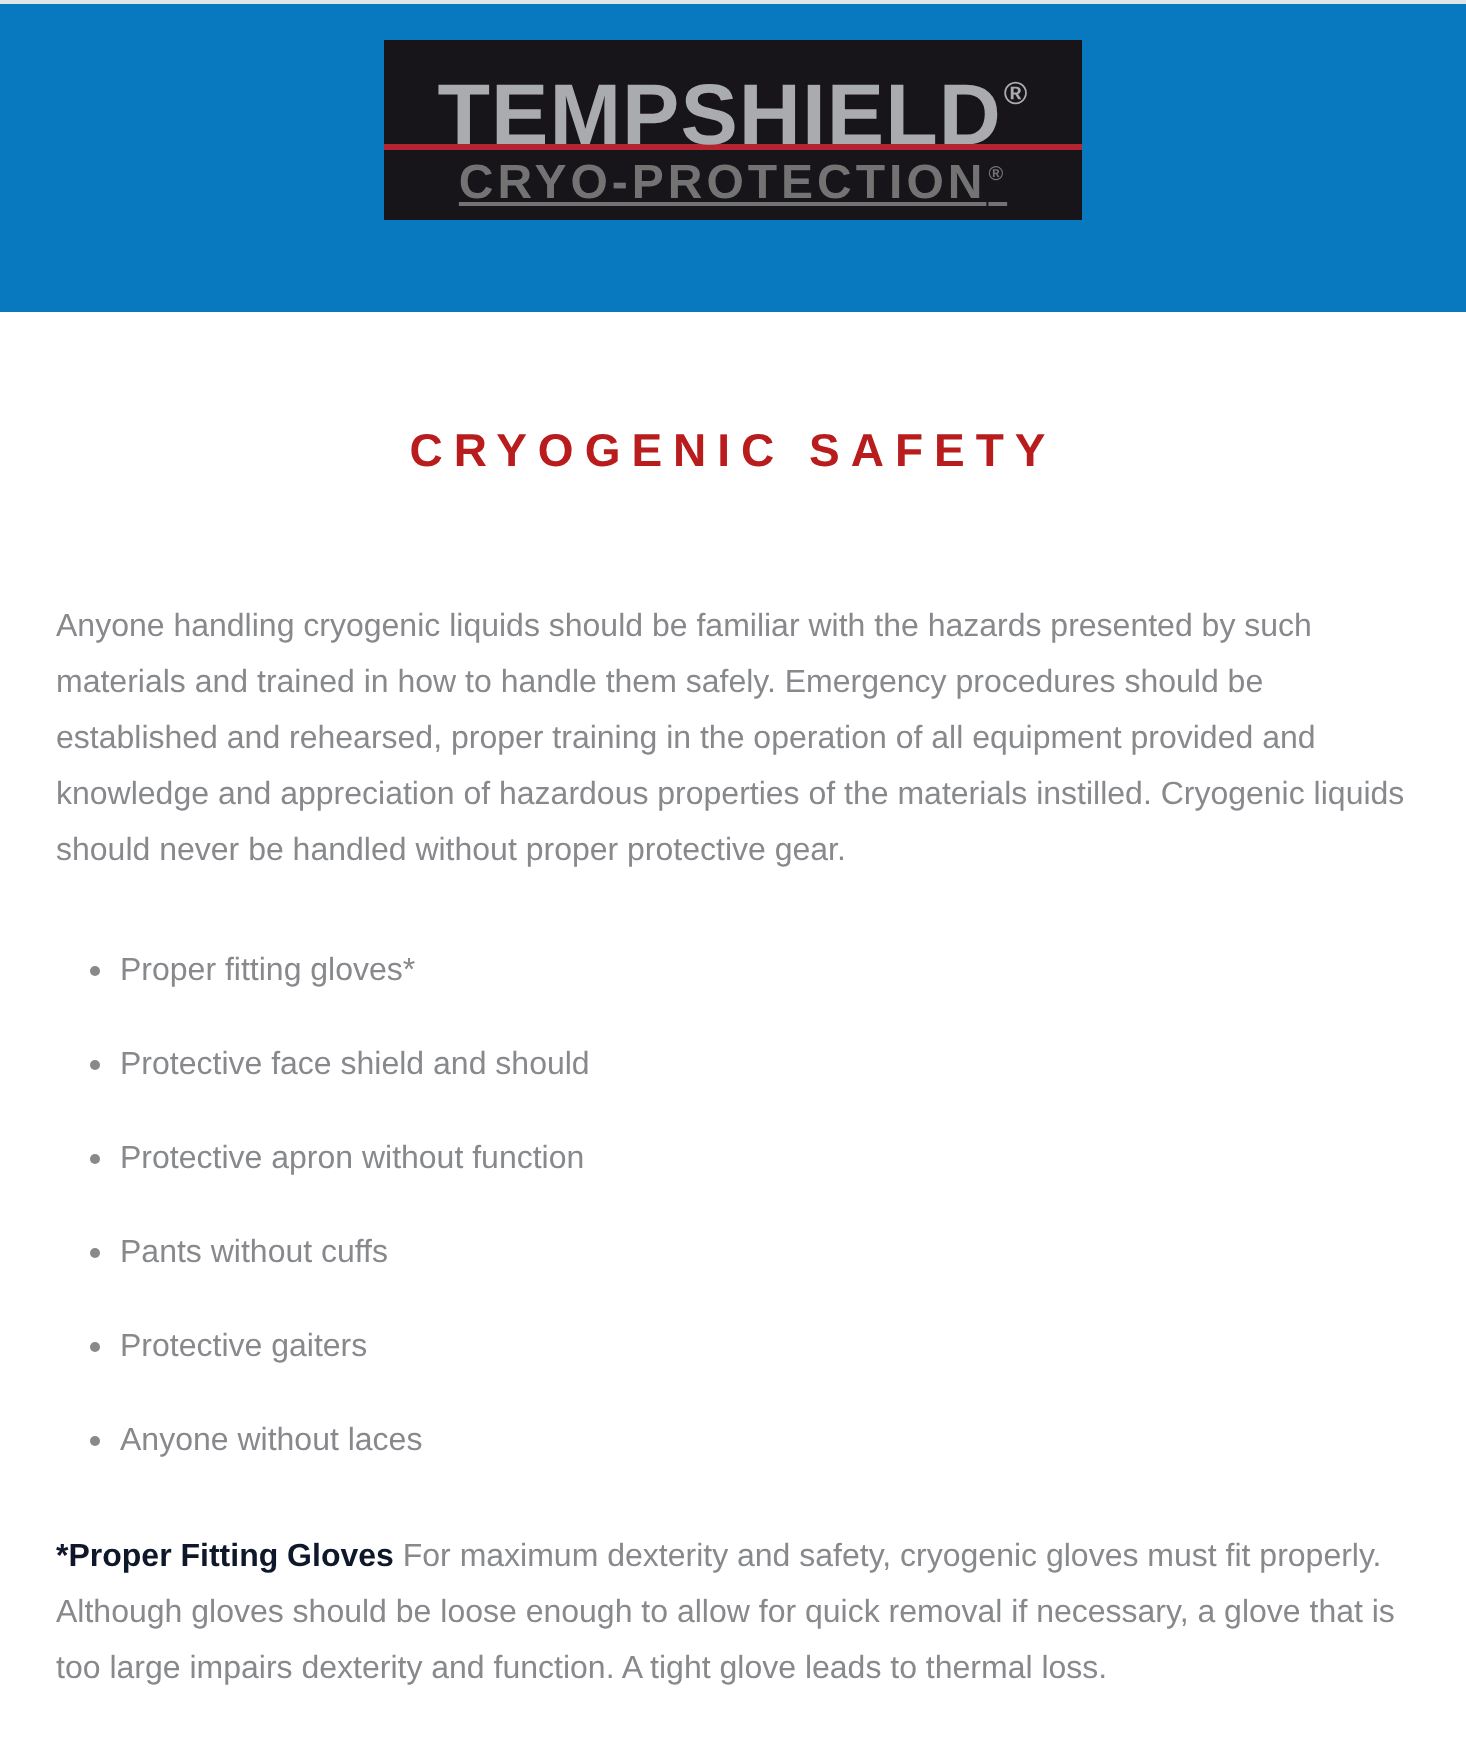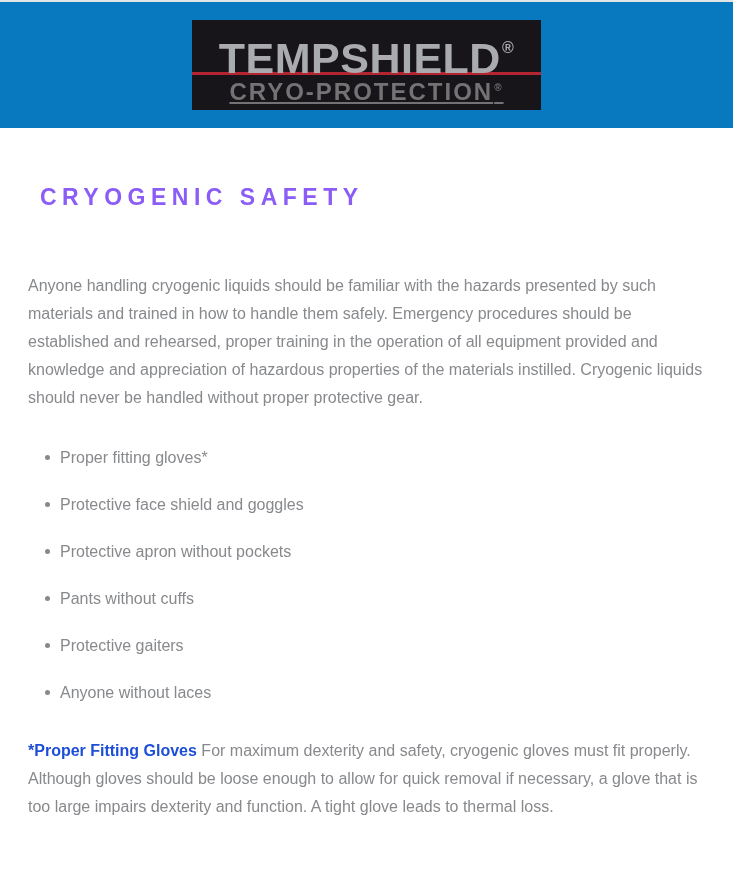--- a/index.html
+++ b/index.html
@@ -10,21 +10,21 @@
     background: #ffffff;
     font-family: "Liberation Sans", "DejaVu Sans", sans-serif;
     -webkit-font-smoothing: antialiased;
   }
 
   
   .top-border { height: 2px; background: #e1e5e8; }
 
   
   .banner {
-    height: 126px;
+    height: 154px;
     background: #0878bf;
     padding-top: 18px;
   }
   .logo-box {
     display: block;
     width: 349px;
     height: 90px;
     margin: 0 auto;
     background: #17141a;
     text-align: center;
@@ -58,25 +58,25 @@
   }
   .logo-sub .reg2 {
     font-size: 10px;
     vertical-align: 9px;
     margin-left: 1px;
   }
 
   
   .page-title {
     margin: 56px 40px 0;
-    text-align: left;
+    text-align: center;
     font-size: 23px;
     font-weight: bold;
     letter-spacing: 5.5px;
-    color: #8b5cf6;
+    color: #b91c1c;
   }
 
   
   .content {
     padding: 0 28px;
     font-size: 16px;
     line-height: 28px;
     color: #87898c;
   }
   .content p { margin: 0; }
@@ -99,21 +99,21 @@
     position: absolute;
     left: 0;
     top: 11px;
     width: 5px;
     height: 5px;
     border-radius: 50%;
     background: #87898c;
   }
 
   .footnote { margin: 30px 0 8px 0 !important; }
-  .footnote strong { font-weight: bold; color: #1d4ed8; }
+  .footnote strong { font-weight: bold; color: #0f172a; }
 </style>
 </head>
 <body>
 
 <div class="top-border"></div>
 
 <header class="banner">
   <a class="logo-box">
     <div class="logo-word"><span>TEMPSHIELD</span><span class="reg1">®</span></div>
     <div class="logo-divider"></div>
@@ -123,22 +123,22 @@
 
 <main>
   <h1 class="page-title">CRYOGENIC SAFETY</h1>
 
   <section class="content">
     <p class="para-intro">Anyone handling cryogenic liquids should be familiar with the hazards presented by such materials and trained in how to handle them safely. Emergency procedures should be established and rehearsed, proper training in the operation of all equipment provided and knowledge and appreciation of hazardous properties of the materials instilled. Cryogenic liquids should never be handled without proper protective gear.</p>
 
 
     <ul class="apparel">
       <li><span class="bullet-dot"></span><span>Proper fitting gloves*</span></li>
-      <li><span class="bullet-dot"></span><span>Protective face shield and goggles</span></li>
-      <li><span class="bullet-dot"></span><span>Protective apron without pockets</span></li>
+      <li><span class="bullet-dot"></span><span>Protective face shield and should</span></li>
+      <li><span class="bullet-dot"></span><span>Protective apron without function</span></li>
       <li><span class="bullet-dot"></span><span>Pants without cuffs</span></li>
       <li><span class="bullet-dot"></span><span>Protective gaiters</span></li>
       <li><span class="bullet-dot"></span><span>Anyone without laces</span></li>
     </ul>
 
     <p class="footnote"><strong>*Proper Fitting Gloves</strong><span> For maximum dexterity and safety, cryogenic gloves must fit properly. Although gloves should be loose enough to allow for quick removal if necessary, a glove that is too large impairs dexterity and function. A tight glove leads to thermal loss.</span></p>
   </section>
 </main>
 
 </body></html>

